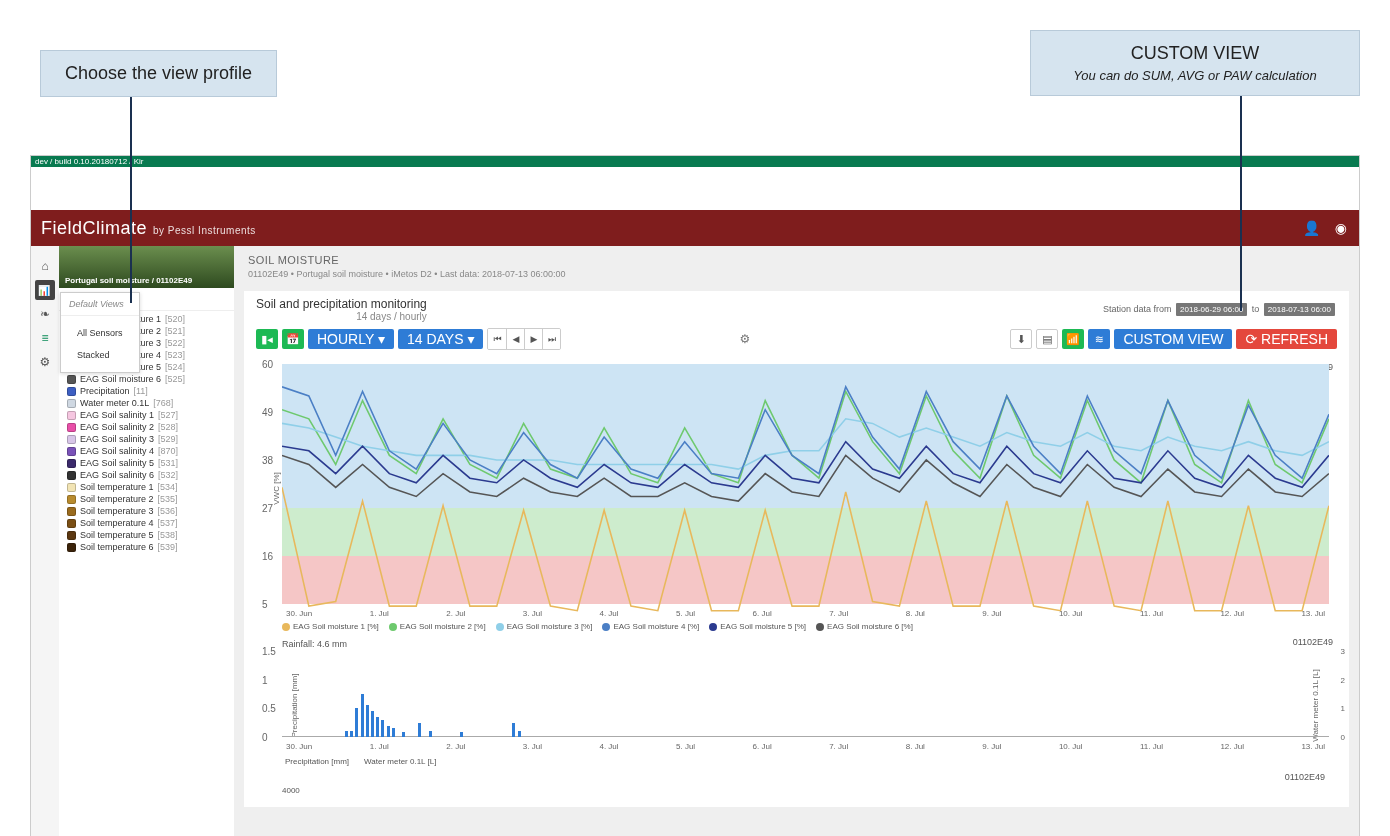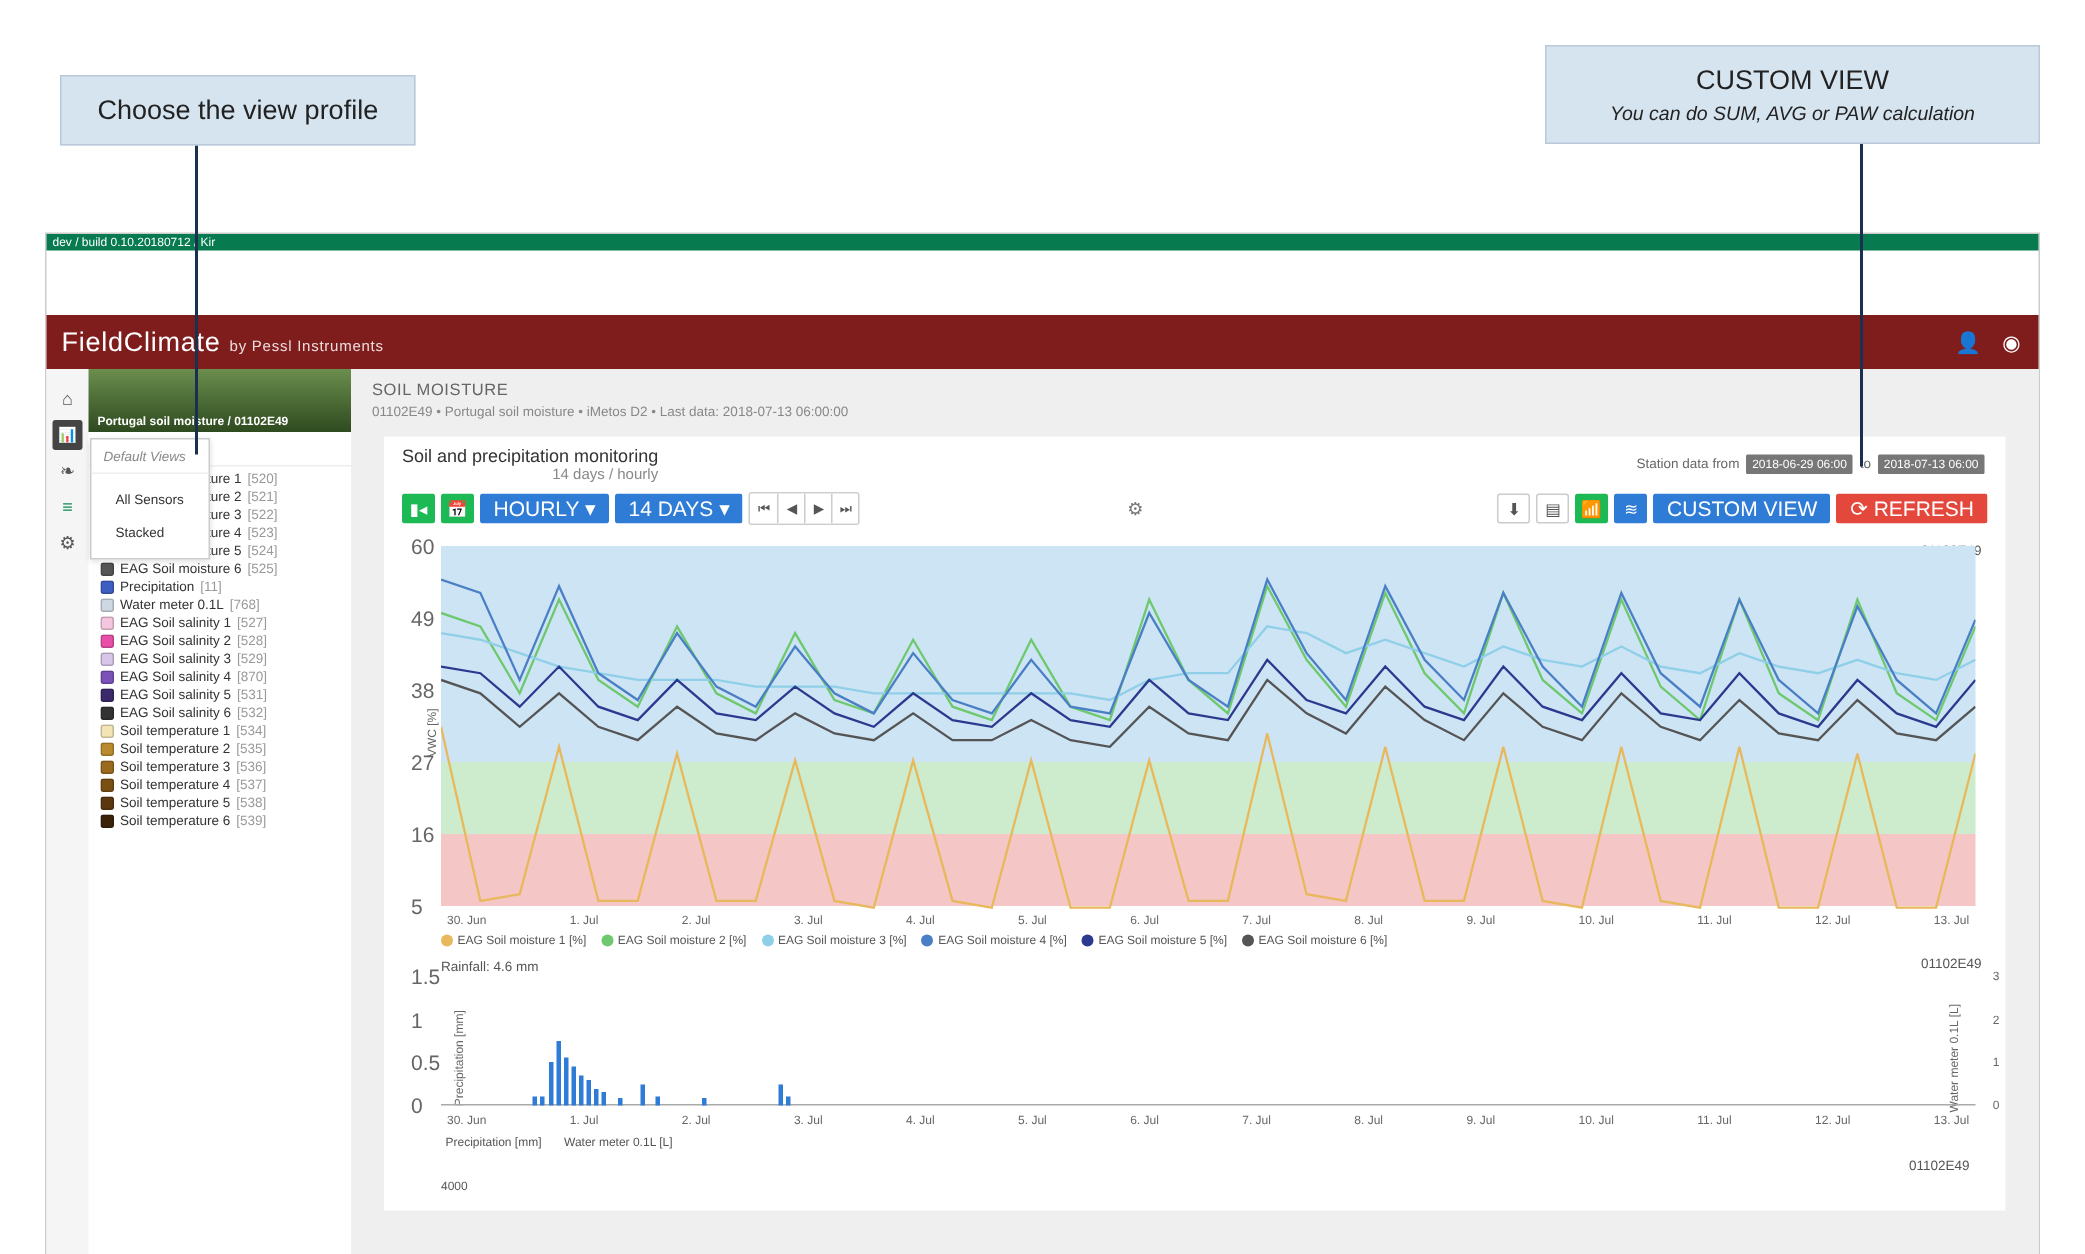--- a/index.html
+++ b/index.html
@@ -47,21 +47,21 @@
   .sw { width: 9px; height: 9px; border-radius: 2px; border:1px solid rgba(0,0,0,0.2);}
   .sensor-row .nm { color: #333; }
   .sensor-row .cd { color: #999; }
 
   
   .main { flex: 1; background: #efefef; }
   .crumbs { padding: 8px 14px 6px 14px; }
   .crumbs h2 { font-size: 11px; color: #666; font-weight: normal; letter-spacing: 0.4px; }
   .crumbs .sub { font-size: 9px; color: #888; margin-top: 3px; }
 
-  .panel { background: #fff; margin: 6px 22px; padding: 6px 12px 12px 12px; }
+  .panel { background: #fff; margin: 6px 10px; padding: 6px 12px 12px 12px; }
   .panel-head { display: flex; justify-content: space-between; align-items: center; }
   .panel-head .titleblk h3 { font-size: 12px; font-weight: normal; color: #333; }
   .panel-head .titleblk .sm { font-size: 10px; color: #888; text-align: right; }
   .dates { font-size: 9px; color: #666; }
   .dates .chip { display: inline-block; background: #777; color: #fff; padding: 2px 4px; margin: 0 2px; border-radius: 1px; font-size: 8px; }
 
   .toolbar { display: flex; justify-content: space-between; margin-top: 6px; }
   .tb-left, .tb-right { display: flex; gap: 4px; align-items: center; }
   .btn { display: inline-flex; align-items: center; justify-content: center; height: 20px; padding: 0 8px; font-size: 14px; border-radius: 2px; cursor: pointer; border:1px solid transparent; }
   .btn.green { background: #1db954; color: #fff; }
@@ -75,21 +75,21 @@
 
   .gear { color:#777; font-size:12px; }
 
   
   .chart-wrap { position: relative; margin-top: 14px; }
   .station-label { position: absolute; right: 4px; top: -2px; font-size: 9px; color: #555; }
 
   .soil-chart { position: relative; height: 240px; margin: 8px 8px 0 26px; }
   .soil-bg { position:absolute; left:0; right:0; }
   .yaxis-label { position:absolute; left:-22px; top:50%; transform: rotate(-90deg); transform-origin:center; font-size:8px; color:#666;}
-  .ytick { position:absolute; left:-20px; font-size:14px; color:#666; transform: translateY(-50%);}
+  .ytick { position:absolute; left:-20px; font-size:10px; color:#666; transform: translateY(-50%);}
   .xaxis { position:absolute; left:0; right:0; bottom:-14px; display:flex; justify-content:space-between; font-size:8px; color:#666; padding:0 4px;}
 
   .soil-svg { position:absolute; inset:0; }
 
   .legend { font-size:8px; color:#555; margin: 18px 0 4px 26px; display:flex; flex-wrap:wrap; gap:10px;}
   .legend .li { display:flex; align-items:center; gap:3px;}
   .legend .dot { width:8px; height:8px; border-radius:50%; }
 
   .rain-info { font-size:9px; color:#555; margin: 8px 0 0 26px; }
   .rain-chart { position:relative; height: 100px; margin: 2px 8px 0 26px; }

